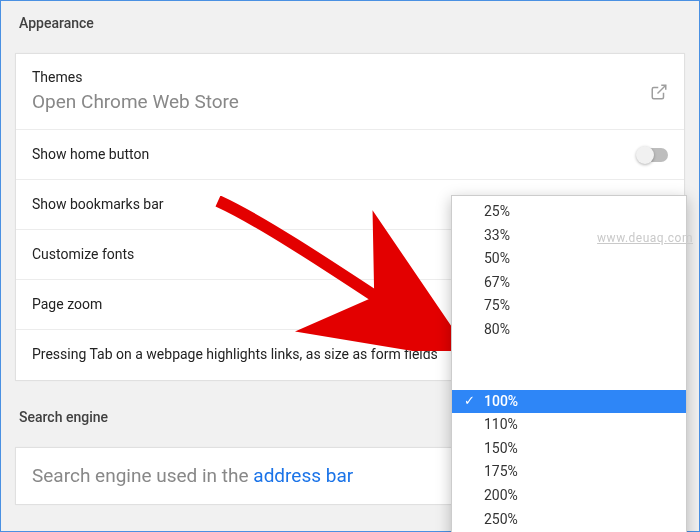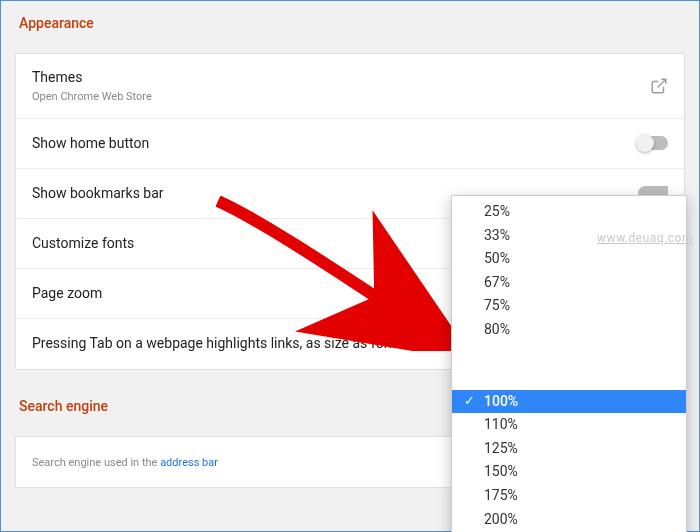--- a/index.html
+++ b/index.html
@@ -13,21 +13,21 @@
   }
   .outer {
     border: 1px solid #4a90e2;
     width: 700px;
     height: 532px;
     background: #f1f1f1;
     position: relative;
   }
   .section-header {
     font-size: 14px;
-    color: #c2410c;
+    color: #404040;
     font-weight: 500;
     padding: 14px 18px 10px 18px;
   }
   .card {
     background: #fff;
     margin: 12px 14px 14px 14px;
     border: 1px solid #e0e0e0;
     box-shadow: 0 0 2px rgba(0,0,0,0.03);
   }
   .row {
@@ -39,21 +39,21 @@
     min-height: 50px;
   }
   .row:last-child { border-bottom: none; }
   .row-text { flex: 1; }
   .row-title {
     font-size: 14px;
     color: #222;
     line-height: 1.4;
   }
   .row-sub {
-    font-size: 11px;
+    font-size: 19px;
     color: #888;
     line-height: 1.4;
     margin-top: 1px;
   }
   .row-sub .link { color: #1a73e8; }
   .ext-icon {
     width: 18px; height: 18px;
     color: #9e9e9e;
     flex-shrink: 0;
   }
@@ -215,21 +215,20 @@
 
   <div class="dropdown" id="zoom-dd">
       <div class="dd-item">25%</div>
       <div class="dd-item">33%</div>
       <div class="dd-item">50%</div>
       <div class="dd-item">67%</div>
       <div class="dd-item">75%</div>
       <div class="dd-item">80%</div>
       <div class="dd-item selected">100%</div>
       <div class="dd-item">110%</div>
-      <div class="dd-item">125%</div>
       <div class="dd-item">150%</div>
       <div class="dd-item">175%</div>
       <div class="dd-item">200%</div>
       <div class="dd-item">250%</div>
       <div class="dd-item">300%</div>
     </div>
 
   <div class="watermark">www.deuaq.com</div>
 
 </div>

